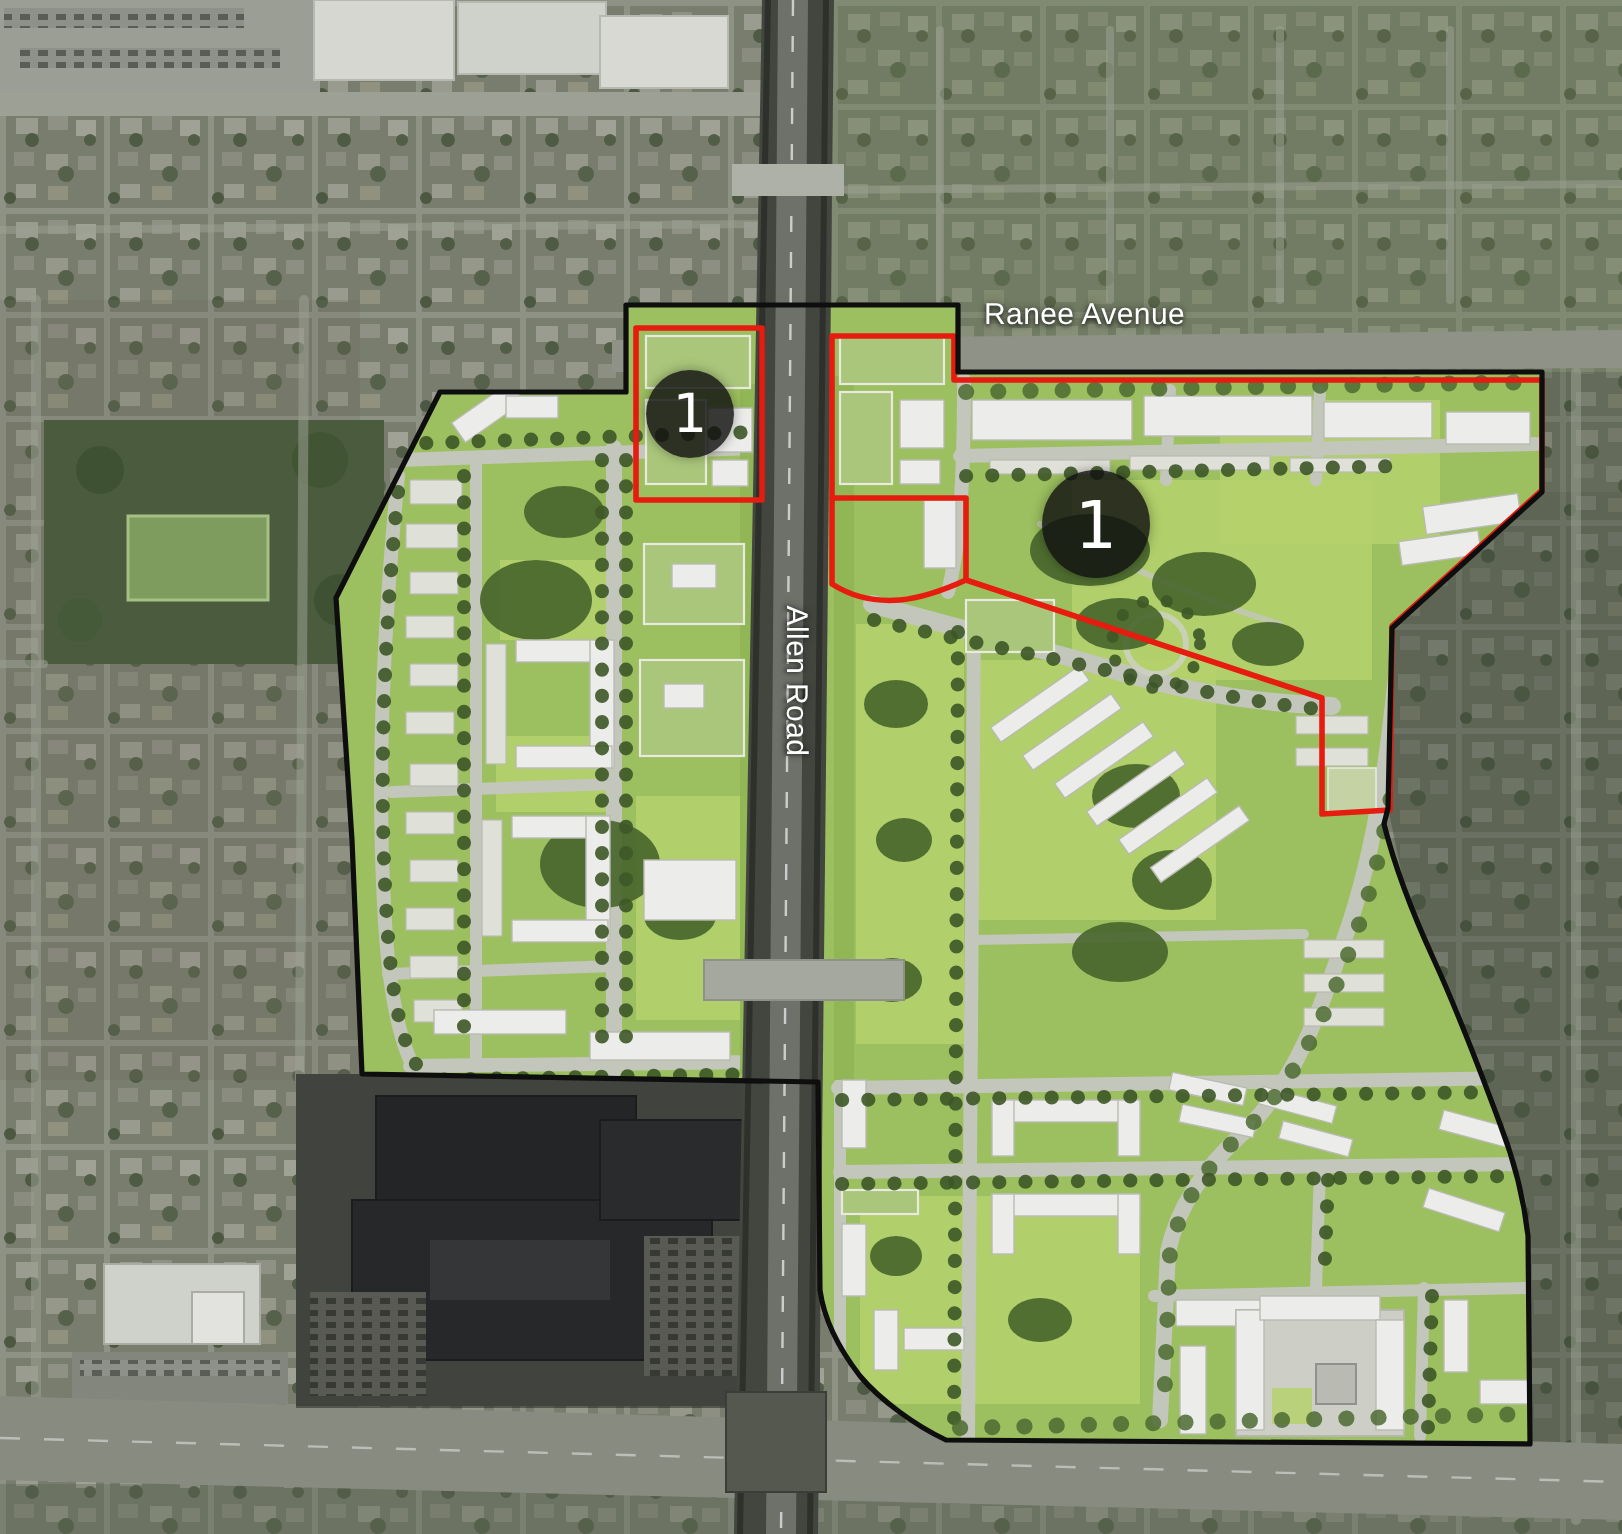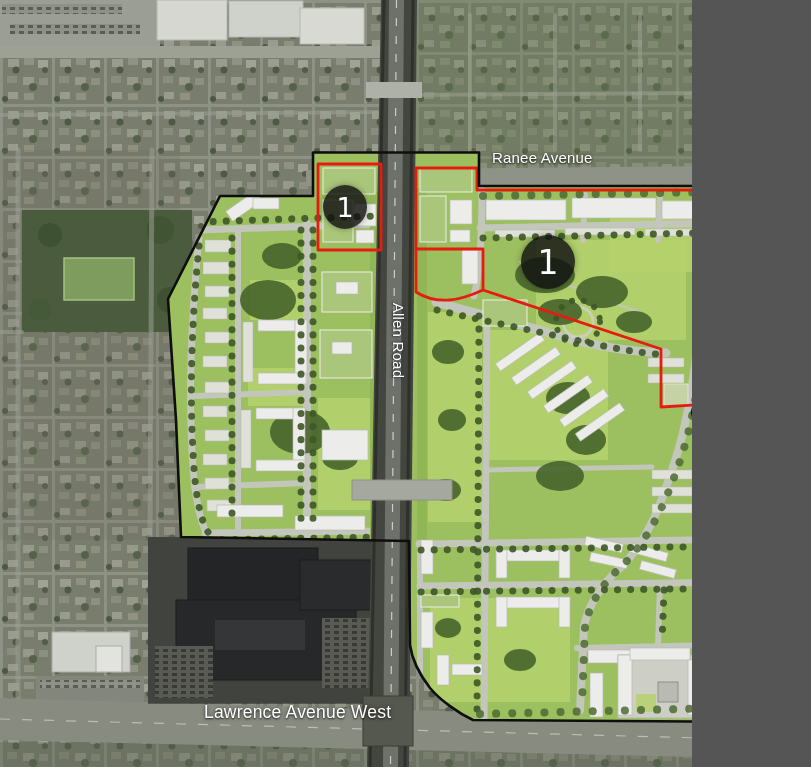--- a/index.html
+++ b/index.html
@@ -1,17 +1,17 @@
 <!DOCTYPE html>
 <html style="--phase-red: #e51c0f; --boundary-black: #0e0e0e; --label-white: #ffffff; --marker-bg: rgba(16,16,16,0.82);"><head>
 <meta charset="utf-8">
 <style>
   html,body{margin:0;padding:0;background:#555;}
   .stage{
-    position:relative;width:692px;height:767px;overflow:hidden;
+    position:relative;width:811px;height:767px;overflow:hidden;
     font-family:"Liberation Sans",sans-serif;
     background:#7b8070;
   }
   .stage svg{position:absolute;left:0;top:0;display:block;}
   
   .street-label{
     position:absolute;color:var(--label-white,#fff);white-space:nowrap;
     text-shadow:0 1px 2px rgba(0,0,0,.7),0 0 4px rgba(0,0,0,.45);
     letter-spacing:.2px;user-select:none;
   }
@@ -349,18 +349,17 @@
     <path class="red-line" d="M416,249 L416,292 C427,299 438,301 450,300 C461,299 472,295 483,290"></path>
   </g>
 
   <path class="black-line" d="M220,196 L313,196 L313,152.5 L479,152.5 L479,186 L771,186 L771,246 L696,314 L694,404 L692,412
            C697,432 706,456 717,480 C728,504 740,535 750,562 C757,580 762,600 764,618 L765,722
            L473,720 C458,713 440,700 430,688 C420,675 412,660 410,645 L409,541 L181,537 L176,420 L168,299 Z"></path>
 </svg>
 
 <div class="street-label" id="label-ranee">Ranee Avenue</div>
 <div class="street-label" id="label-allen">Allen Road</div>
-<div class="street-label" id="label-lawrence">Lawrence Avenue West</div>
 
 <div class="phase-marker" id="marker-west">1</div>
 <div class="phase-marker" id="marker-east">1</div>
 
 </div>
 
 </body></html>

